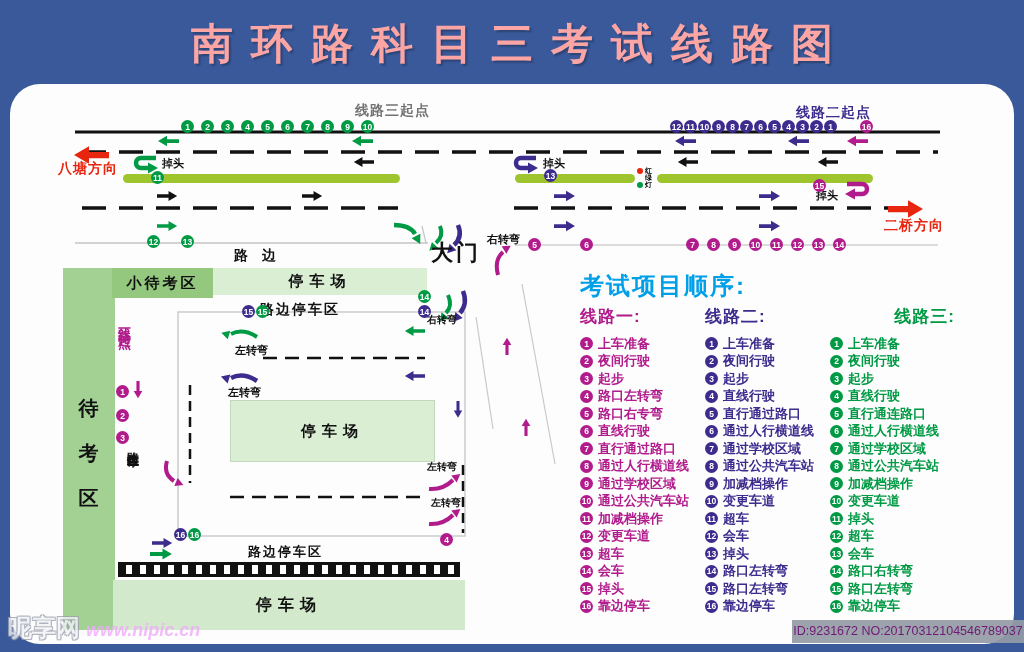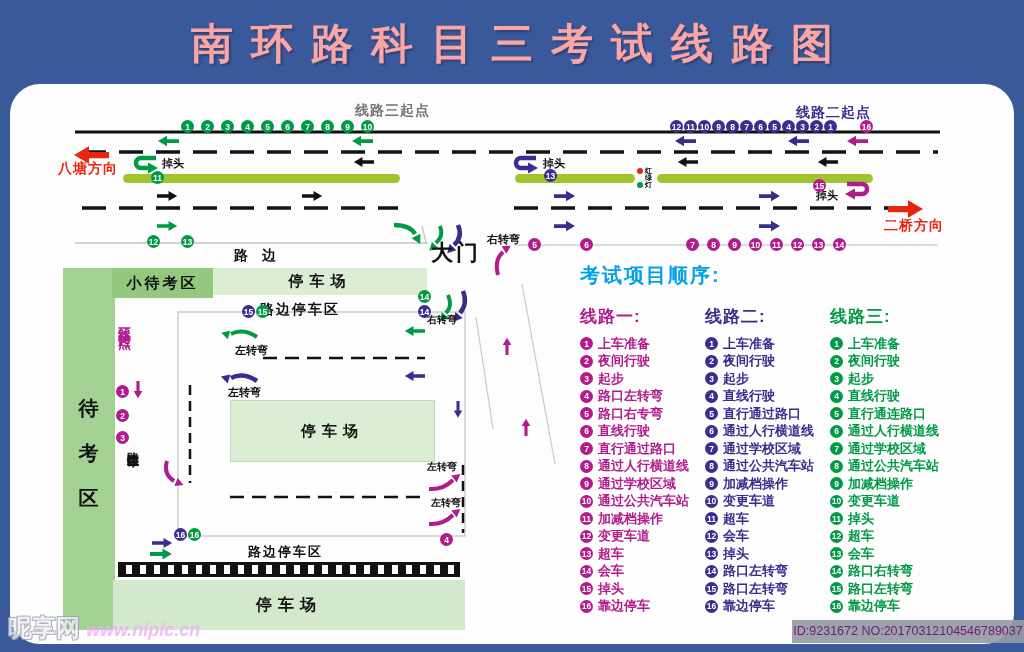--- a/index.html
+++ b/index.html
@@ -34,27 +34,27 @@
   #park-bottom{left:103px;top:496px;width:352px;height:50px;background:#d3e9cb;font-size:16px;letter-spacing:6px;}
   #railroad{position:absolute;left:108px;top:478px;width:342px;height:15px;box-sizing:border-box;
     border-top:3px solid #111;border-bottom:3px solid #111;
     background:repeating-linear-gradient(90deg,#111 0 8px,#fff 8px 14px);z-index:2;}
   
   #traffic-light{position:absolute;left:627px;top:83px;z-index:3;display:grid;
     grid-template-columns:8px 9px;grid-auto-rows:7px;align-items:center;font-size:7px;font-weight:bold;}
   .dot{width:6px;height:6px;border-radius:50%;}
   .dot.r{background:#e8250f;} .dot.gr{background:#009a44;}
   
-  #exam-title{left:570px;top:181px;font-size:20px;letter-spacing:2px;}
+  #exam-title{left:570px;top:190px;font-size:24px;letter-spacing:2px;}
   .route-col{position:absolute;top:221px;width:125px;z-index:3;}
   .route-col-header{font-size:17px;font-weight:bold;letter-spacing:1px;}
   .route-items{position:absolute;left:0;top:30px;}
   .exam-item{display:flex;align-items:center;gap:5px;height:17.5px;font-size:13px;font-weight:bold;}
   .exam-item .badge{flex:0 0 13px;}
-  .c1{color:#b11b8c;} .c2{color:#3d2b8d;} .c3{color:#009a44;}
+  .c1{color:#b11b8c;} .c2{color:#3d2b8d;} .c3{color:#009a44;text-align:right;}
   
   #wm{position:absolute;left:8px;top:612px;z-index:9;display:flex;align-items:baseline;gap:6px;opacity:.8;}
   #wm .logo{font-size:24px;font-weight:bold;color:#f2f2f6;
     text-shadow:-1px -1px 0 #9aa0ae,1px -1px 0 #9aa0ae,-1px 1px 0 #9aa0ae,1px 1px 0 #9aa0ae;}
   #wm .url{font-size:18px;font-weight:bold;font-style:italic;color:#f0abfc;}
   #id-badge{position:absolute;left:792px;top:620px;width:232px;height:23px;z-index:9;
     background:rgba(148,155,165,.92);color:#701a75;font-size:12.5px;line-height:23px;text-align:center;}
 </style>
 </head>
 <body>

